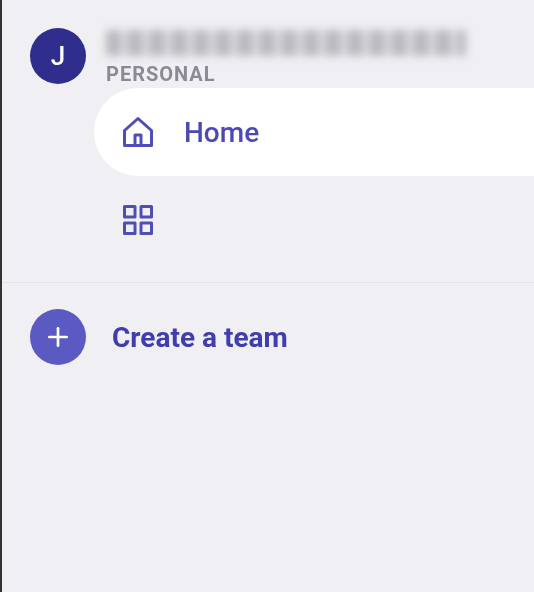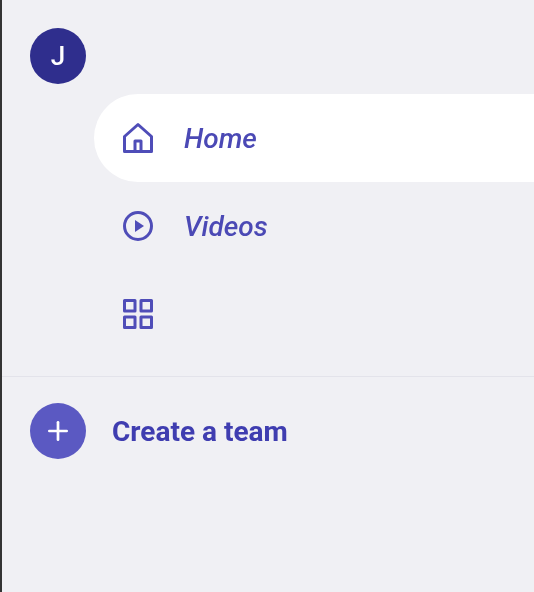--- a/index.html
+++ b/index.html
@@ -46,22 +46,21 @@
       border-radius: 2px;
       margin-bottom: 6px;
     }
     .workspace-type {
       color: #8a8a94;
       font-size: 20px;
       font-weight: 700;
       letter-spacing: 1px;
     }
     .nav {
-      margin-top: 10px;
-      font-style: italic;
+      margin-top: 2px;
     }
     .nav-item {
       display: flex;
       align-items: center;
       height: 88px;
       padding-left: 118px;
       gap: 28px;
       cursor: pointer;
       color: #4f4db8;
       position: relative;
@@ -118,43 +117,38 @@
     }
   </style>
 </head>
 <body>
 
 <div class="workspace">
   <div class="workspace-header">
     <div class="avatar">
       <span>J</span>
     </div>
+    <div class="workspace-info">
+      <div class="blurred-name"></div>
+      <div class="workspace-type">PERSONAL</div>
+    </div>
   </div>
 
   <div class="nav">
 
     <div class="nav-item active">
       <span class="icon">
         <svg width="36" height="36" viewBox="0 0 24 24" fill="none" stroke="#4f4db8" stroke-width="2" stroke-linecap="round" stroke-linejoin="round">
           <path d="M3 11 L12 3 L21 11 V21 H3 Z"></path>
           <path d="M10 21 V14 H14 V21"></path>
         </svg>
       </span>
       <span class="nav-label">Home</span>
     </div>
 
-    <div class="nav-item">
-      <span class="icon">
-        <svg width="36" height="36" viewBox="0 0 24 24" fill="none" stroke="#4f4db8" stroke-width="2" stroke-linecap="round" stroke-linejoin="round">
-          <circle cx="12" cy="12" r="9"></circle>
-          <polygon points="10,8 16,12 10,16" fill="#4f4db8" stroke="none"></polygon>
-        </svg>
-      </span>
-      <span class="nav-label">Videos</span>
-    </div>
 
     <div class="nav-item">
       <span class="icon">
         <svg width="36" height="36" viewBox="0 0 24 24" fill="none" stroke="#4f4db8" stroke-width="2" stroke-linecap="round" stroke-linejoin="round">
           <rect x="3" y="3" width="7" height="7"></rect>
           <rect x="14" y="3" width="7" height="7"></rect>
           <rect x="3" y="14" width="7" height="7"></rect>
           <rect x="14" y="14" width="7" height="7"></rect>
         </svg>
       </span>

